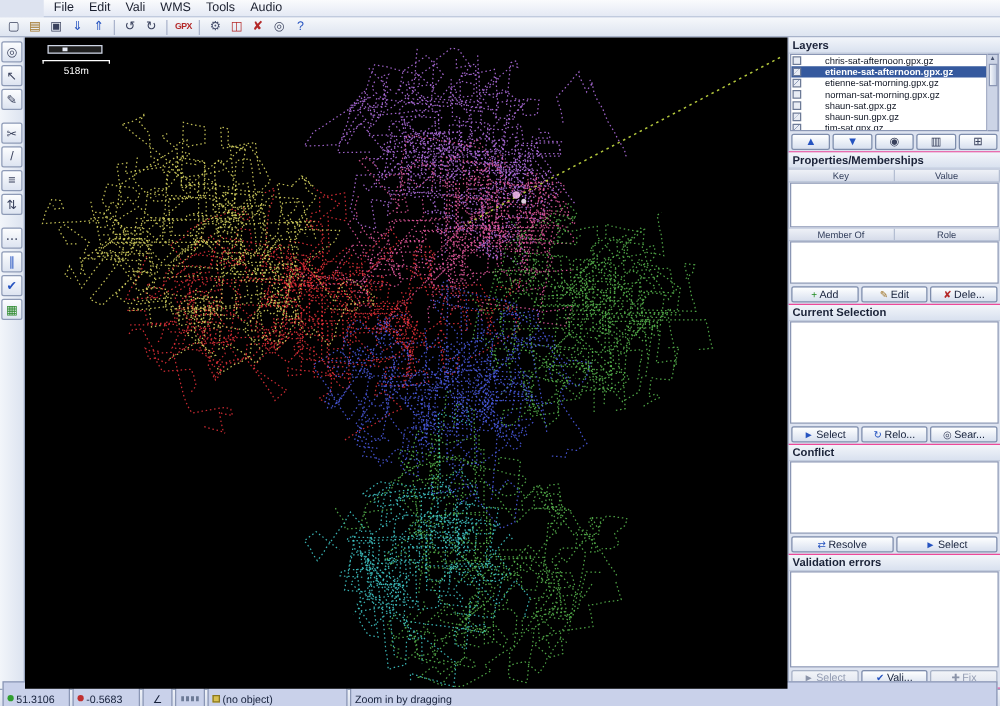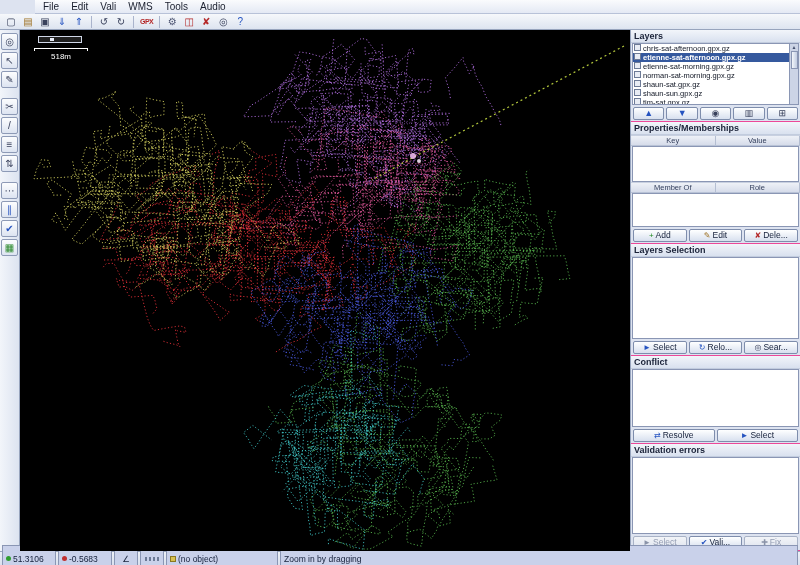--- a/index.html
+++ b/index.html
@@ -34,21 +34,21 @@
   .scale-bar .lbl { display: block; text-align: center; }
 
   
   .right-panel { width: 170px; flex: none; background: #dde3f0; border-left: 1px solid #97a4bd; display: flex; flex-direction: column; }
   .panel { display: flex; flex-direction: column; border-bottom: 1px solid #ec4899; min-height: 0; }
   .panel-header { height: 13px; flex: none; font-size: 9px; font-weight: bold; color: #1a2238; padding: 1px 3px; background: linear-gradient(#f2f5fa,#d9e1ef); border-bottom: 1px solid #c2ccde; display: flex; align-items: center; }
 
   .panel-layers { height: 92px; }
   .layer-list-wrap { flex: 1; display: flex; min-height: 0; margin: 0 1px; }
   .layer-list { flex: 1; background: #fff; border: 1px solid #8a96b4; overflow: hidden; }
-  .layer-row { height: 9px; display: flex; gap: 2px; padding: 0 1px; font-size: 7.5px; color: #101624; white-space: nowrap; overflow: hidden; }
+  .layer-row { height: 9px; display: flex; align-items: center; gap: 19px; padding: 0 1px; font-size: 7.5px; color: #101624; white-space: nowrap; overflow: hidden; }
   .layer-row.sel { background: #35599e; color: #fff; font-weight: bold; }
   .gpx-badge { width: 7px; height: 7px; flex: none; background: linear-gradient(135deg,#e8ecf4 40%,#93a0bc 42%,#e8ecf4 46%); border: 1px solid #6c7a96; }
   .vscroll { width: 9px; flex: none; background: #ccd4e6; border: 1px solid #8a96b4; border-left: none; display: flex; flex-direction: column; align-items: center; font-size: 5px; color: #44506e; line-height: 6px; }
   .vscroll .vthumb { width: 7px; height: 18px; background: linear-gradient(90deg,#f4f7fb,#c2cde2); border: 1px solid #8a96b4; margin-top: 1px; }
 
   .btn-row { height: 16px; flex: none; display: flex; align-items: center; gap: 2px; padding: 1px 2px; }
   .pbtn { height: 13px; flex: 1; display: flex; align-items: center; justify-content: center; gap: 2px; font-size: 8.5px; color: #15203a; background: linear-gradient(#feffff,#d8e0ef); border: 1px solid #7e8dac; border-radius: 2px; padding: 0 2px; white-space: nowrap; overflow: hidden; font-family: inherit; }
   .pbtn.disabled { color: #939cb2; border-color: #a8b2c6; background: linear-gradient(#f2f4f8,#e0e5ef); }
   .bicon { font-size: 8px; }
   .lbtn { flex: 1; height: 13px; font-size: 9px; display: flex; align-items: center; justify-content: center; background: linear-gradient(#feffff,#d8e0ef); border: 1px solid #7e8dac; border-radius: 2px; font-family: inherit; }
@@ -599,21 +599,21 @@
               <span>Edit</span>
             </button>
             <button class="pbtn">
               <span class="bicon" style="color: rgb(180, 40, 40);">✘</span>
               <span>Dele...</span>
             </button>
           </div>
       </section>
 
       <section class="panel panel-selection">
-        <div class="panel-header">Layers Selection</div>
+        <div class="panel-header">Current Selection</div>
         <div class="white-body fill-body"></div>
         <div class="btn-row">
             <button class="pbtn">
               <span class="bicon" style="color: rgb(37, 83, 192);">►</span>
               <span>Select</span>
             </button>
             <button class="pbtn">
               <span class="bicon" style="color: rgb(37, 83, 192);">↻</span>
               <span>Relo...</span>
             </button>

